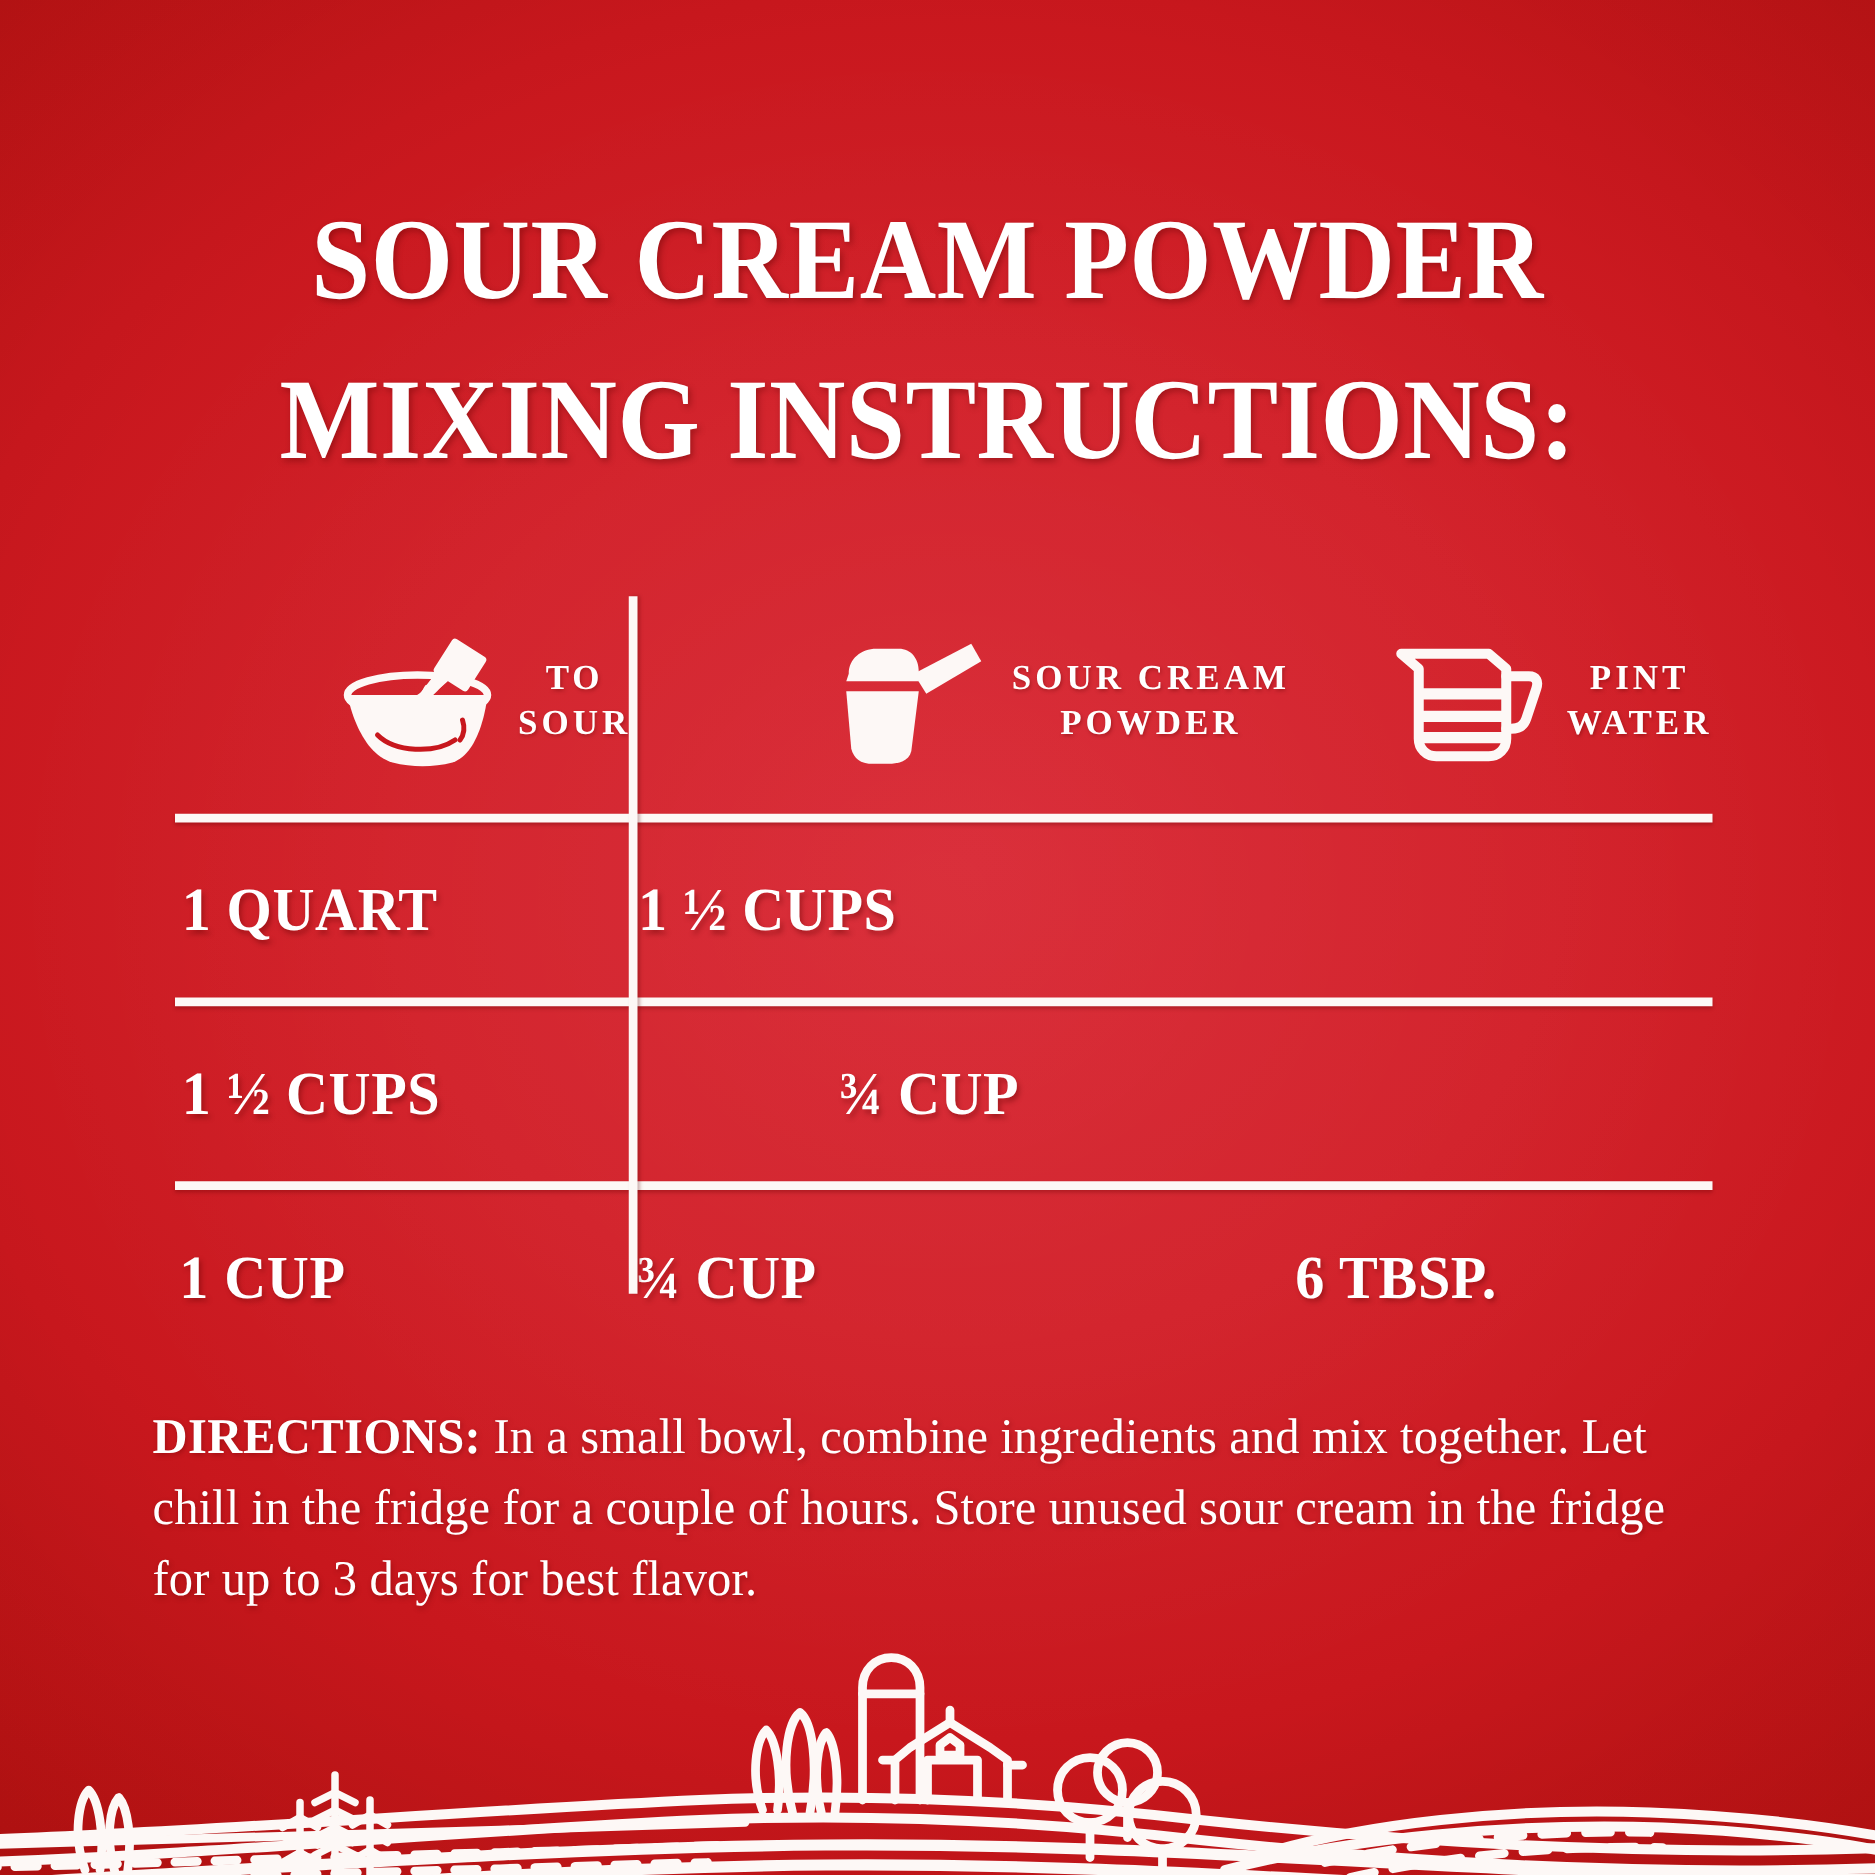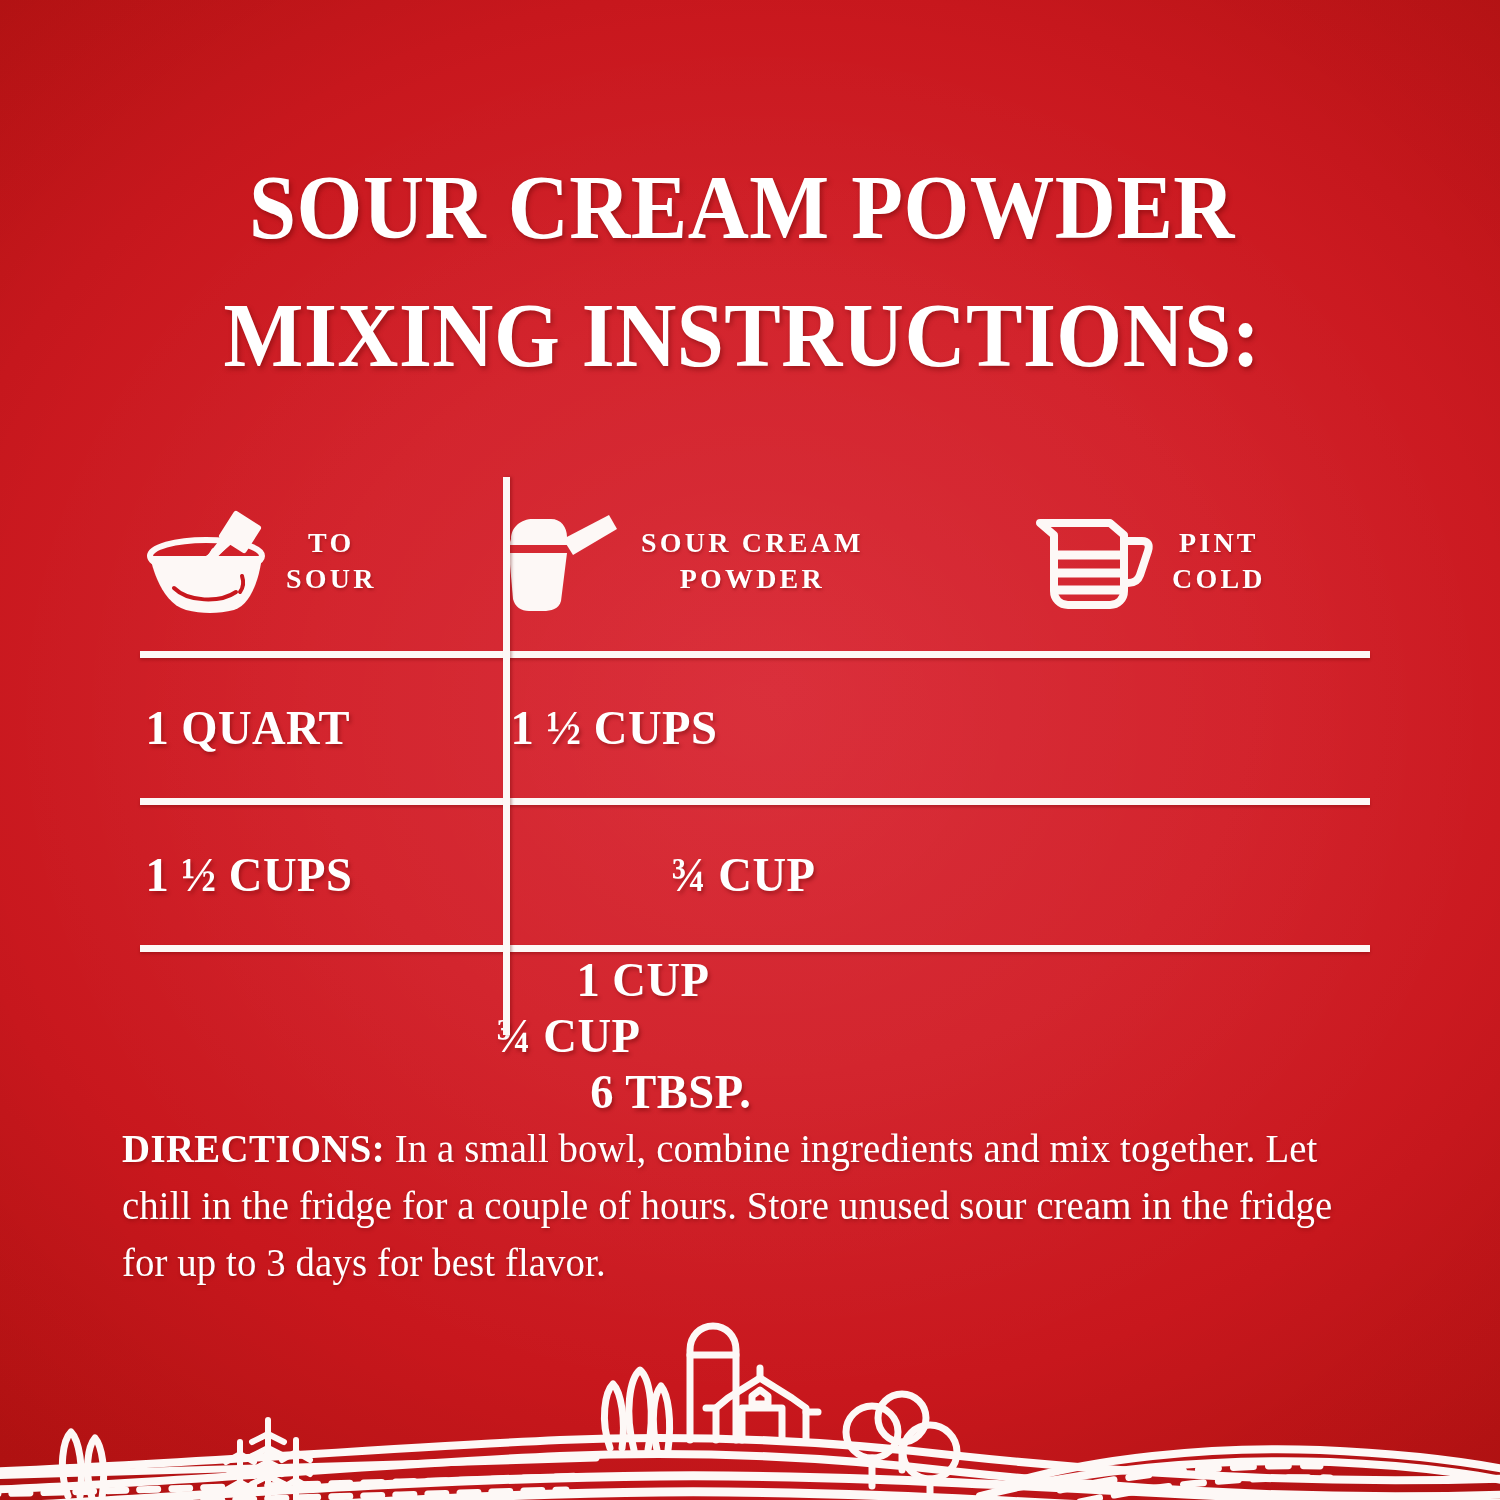--- a/index.html
+++ b/index.html
@@ -67,21 +67,21 @@
     justify-content:flex-start;
     text-align:center;
   }
   .c1 { width:365px; }
   .c2 { width:527px; }
   .c3 { width:338px; }
 
   
   .head-row { height:181px; }
   .head-cell {
-    display:flex; align-items:center; justify-content:flex-start;
+    display:flex; align-items:center; justify-content:flex-end;
     gap:16px;
   }
   .head-label {
     font-family:"Liberation Serif", serif;
     font-weight:700;
     color:#fff;
     font-size:28px;
     line-height:36px;
     letter-spacing:3.2px;
     text-align:center;
@@ -209,21 +209,21 @@
               <path d="M92 30 L110 30 C116 30 118 34 116 40 L108 64 C106 70 102 72 96 72 L92 72"></path>
 
               <path d="M24 44 L90 44" stroke-width="9"></path>
               <path d="M24 62 L90 62" stroke-width="9"></path>
               <path d="M24 79 L90 79" stroke-width="9"></path>
             </g>
           </svg>
         </span>
         <span class="head-label">
           <span>PINT</span><br>
-          <span>COLD</span>
+          <span>WATER</span>
         </span>
       </div>
     </div>
 
     <div class="hrule" style="top:181px;"></div>
 
     <div class="row body-row" style="margin-top:7px;">
       <div class="cell c1">
           <span class="val">1 QUART</span>
         </div>
@@ -238,21 +238,21 @@
       <div class="cell c2">
           <span class="val">1 ½ CUPS</span>
         </div>
       <div class="cell c3">
           <span class="val">¾ CUP</span>
         </div>
     </div>
 
     <div class="hrule" style="top:475px;"></div>
 
-    <div class="row body-row" style="margin-top:7px;flex-direction:column;">
+    <div class="row body-row" style="margin-top:7px;">
       <div class="cell c1">
           <span class="val">1 CUP</span>
         </div>
       <div class="cell c2">
           <span class="val">¾ CUP</span>
         </div>
       <div class="cell c3">
           <span class="val">6 TBSP.</span>
         </div>
     </div>

